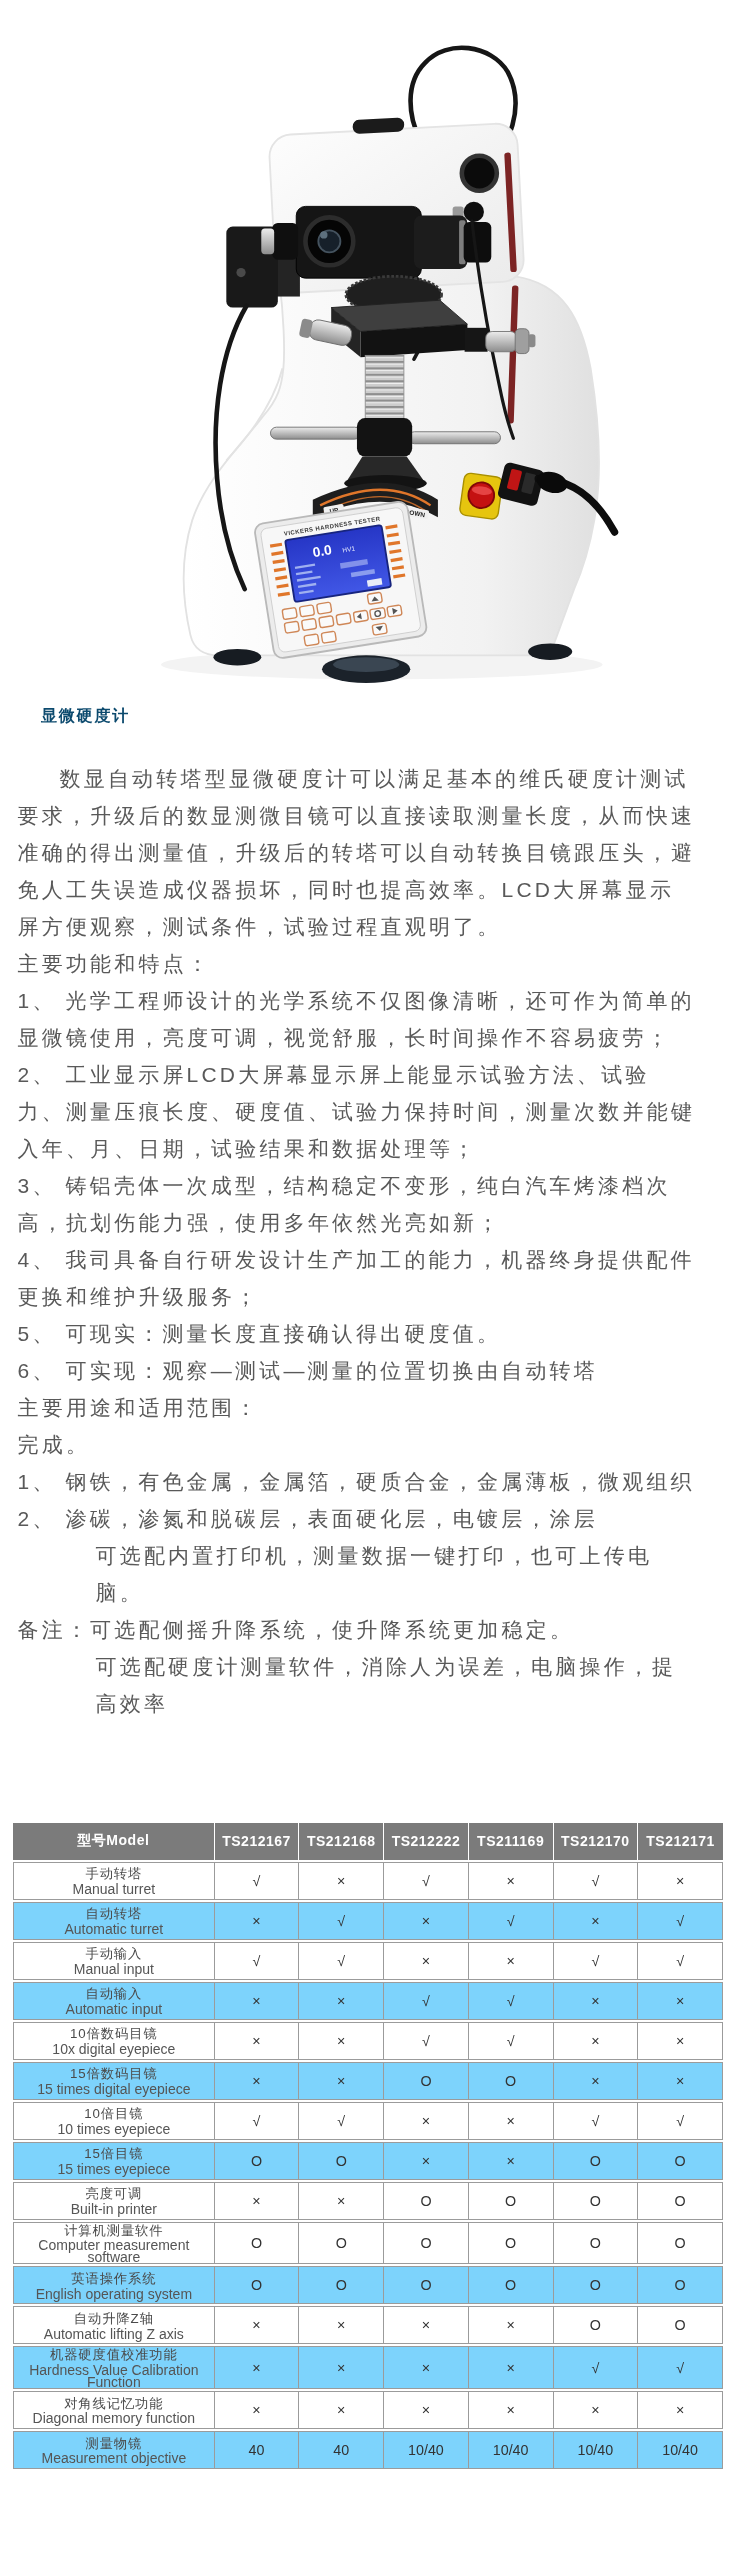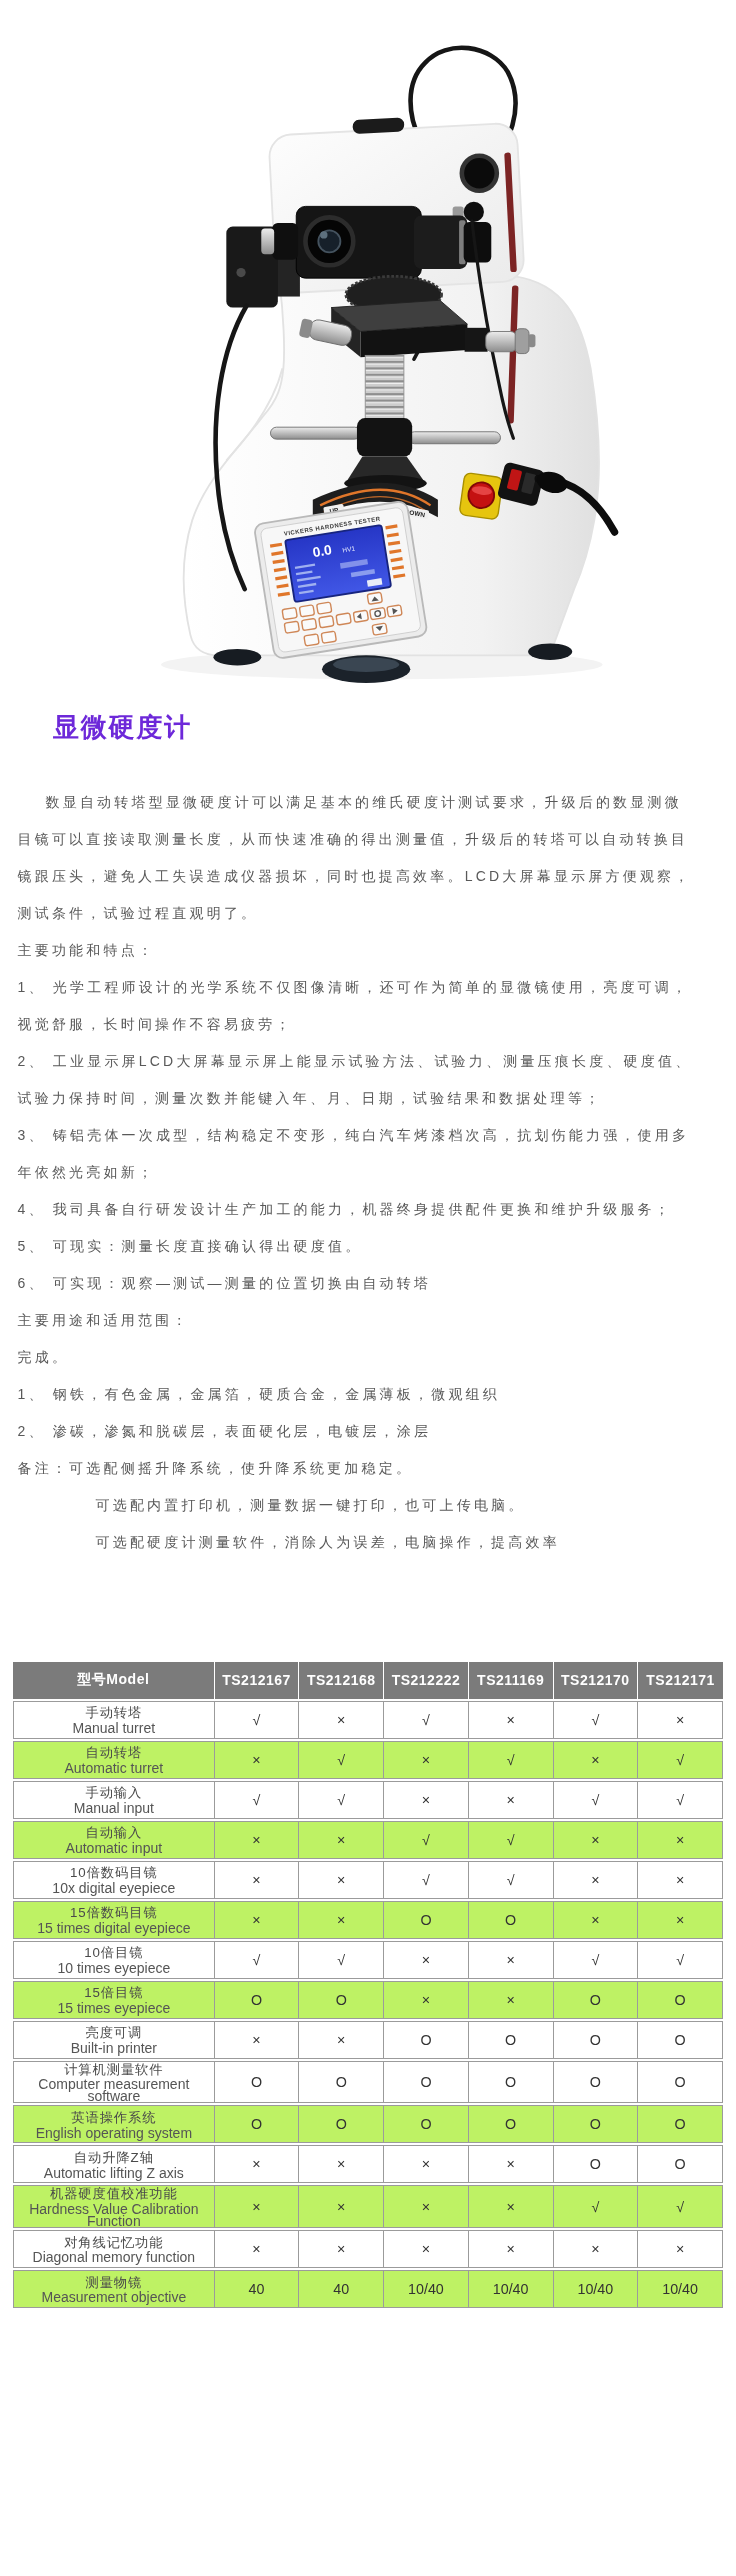--- a/index.html
+++ b/index.html
@@ -2,42 +2,42 @@
 <html style="font-size:14.7px"><head>
 <meta charset="utf-8">
 <style>
   html,body{margin:0;padding:0;background:#fff;}
   .page{width:736px;height:2576px;overflow:hidden;background:#fff;
         font-family:"Liberation Sans","DejaVu Sans",sans-serif;}
   
   .hero{position:relative;width:736px;height:686px;background:#fff;}
   .hero svg{display:block;}
   
-  .page-title{margin:12px;padding:14.7px 0 0 41px;font-size:26px;line-height:29.5px;
-              font-weight:bold;color:#6d28d9;letter-spacing:1.8px;}
+  .page-title{margin:0;padding:14.7px 0 0 41px;font-size:16px;line-height:29.5px;
+              font-weight:bold;color:#0c4a6e;letter-spacing:1.8px;}
   
-  .article{padding:29.5px 40px 0 17.5px;color:#595959;font-size:14px;
+  .article{padding:29.5px 40px 0 17.5px;color:#595959;font-size:21px;
            line-height:37px;letter-spacing:3.2px;}
   .article p{margin:0;}
   .article p.indent{text-indent:2em;}
   .article p.hang{padding-left:78px;}
   
   table.spec{border-collapse:separate;border-spacing:0 2.8px;table-layout:fixed;
              width:710px;margin:99px 0 0 13px;}
   table.spec col.c-label{width:28.4%;}
   table.spec col.c-model{width:11.93%;}
   table.spec th{background:#7b7b7b;color:#ffffff;font-size:14px;font-weight:bold;
                 height:37px;text-align:center;border-right:1.8px solid #ffffff;
                 letter-spacing:0.5px;padding:0 3px;}
   table.spec th:last-child{border-right:none;}
   table.spec td{height:36px;text-align:center;vertical-align:middle;
                 border-top:0.9px solid #9b9b9b;border-bottom:0.9px solid #9b9b9b;
                 border-right:1.8px solid #9b9b9b;padding:0 1.8px;}
   table.spec td:first-child{border-left:1.8px solid #9b9b9b;margin-left:10px;}
-  table.spec tr.alt td{background:#bef264;}
+  table.spec tr.alt td{background:#7dd3fc;}
   td.lbl .cn{font-size:13.3px;color:#4a4a4a;letter-spacing:0.9px;line-height:16.6px;}
   td.lbl .en{font-size:14px;color:#555555;line-height:12px;}
   td.val{font-size:14.3px;color:#333333;}
 </style>
 </head>
 <body>
 
 <div class="page">
 
   <div class="hero">
@@ -243,22 +243,22 @@
       <p class="para plain">1、 光学工程师设计的光学系统不仅图像清晰，还可作为简单的显微镜使用，亮度可调，视觉舒服，长时间操作不容易疲劳；</p>
       <p class="para plain">2、 工业显示屏LCD大屏幕显示屏上能显示试验方法、试验力、测量压痕长度、硬度值、试验力保持时间，测量次数并能键入年、月、日期，试验结果和数据处理等；</p>
       <p class="para plain">3、 铸铝壳体一次成型，结构稳定不变形，纯白汽车烤漆档次高，抗划伤能力强，使用多年依然光亮如新；</p>
       <p class="para plain">4、 我司具备自行研发设计生产加工的能力，机器终身提供配件更换和维护升级服务；</p>
       <p class="para plain">5、 可现实：测量长度直接确认得出硬度值。</p>
       <p class="para plain">6、 可实现：观察—测试—测量的位置切换由自动转塔</p>
       <p class="para plain">主要用途和适用范围：</p>
       <p class="para plain">完成。</p>
       <p class="para plain">1、 钢铁，有色金属，金属箔，硬质合金，金属薄板，微观组织</p>
       <p class="para plain">2、 渗碳，渗氮和脱碳层，表面硬化层，电镀层，涂层</p>
+      <p class="para hang">可选配内置打印机，测量数据一键打印，也可上传电脑。</p>
       <p class="para plain">备注：可选配侧摇升降系统，使升降系统更加稳定。</p>
-      <p class="para hang">可选配内置打印机，测量数据一键打印，也可上传电脑。</p>
       <p class="para hang">可选配硬度计测量软件，消除人为误差，电脑操作，提高效率</p>
     </div>
 
   <table class="spec">
     <colgroup>
       <col class="c-label">
         <col class="c-model">
         <col class="c-model">
         <col class="c-model">
         <col class="c-model">

